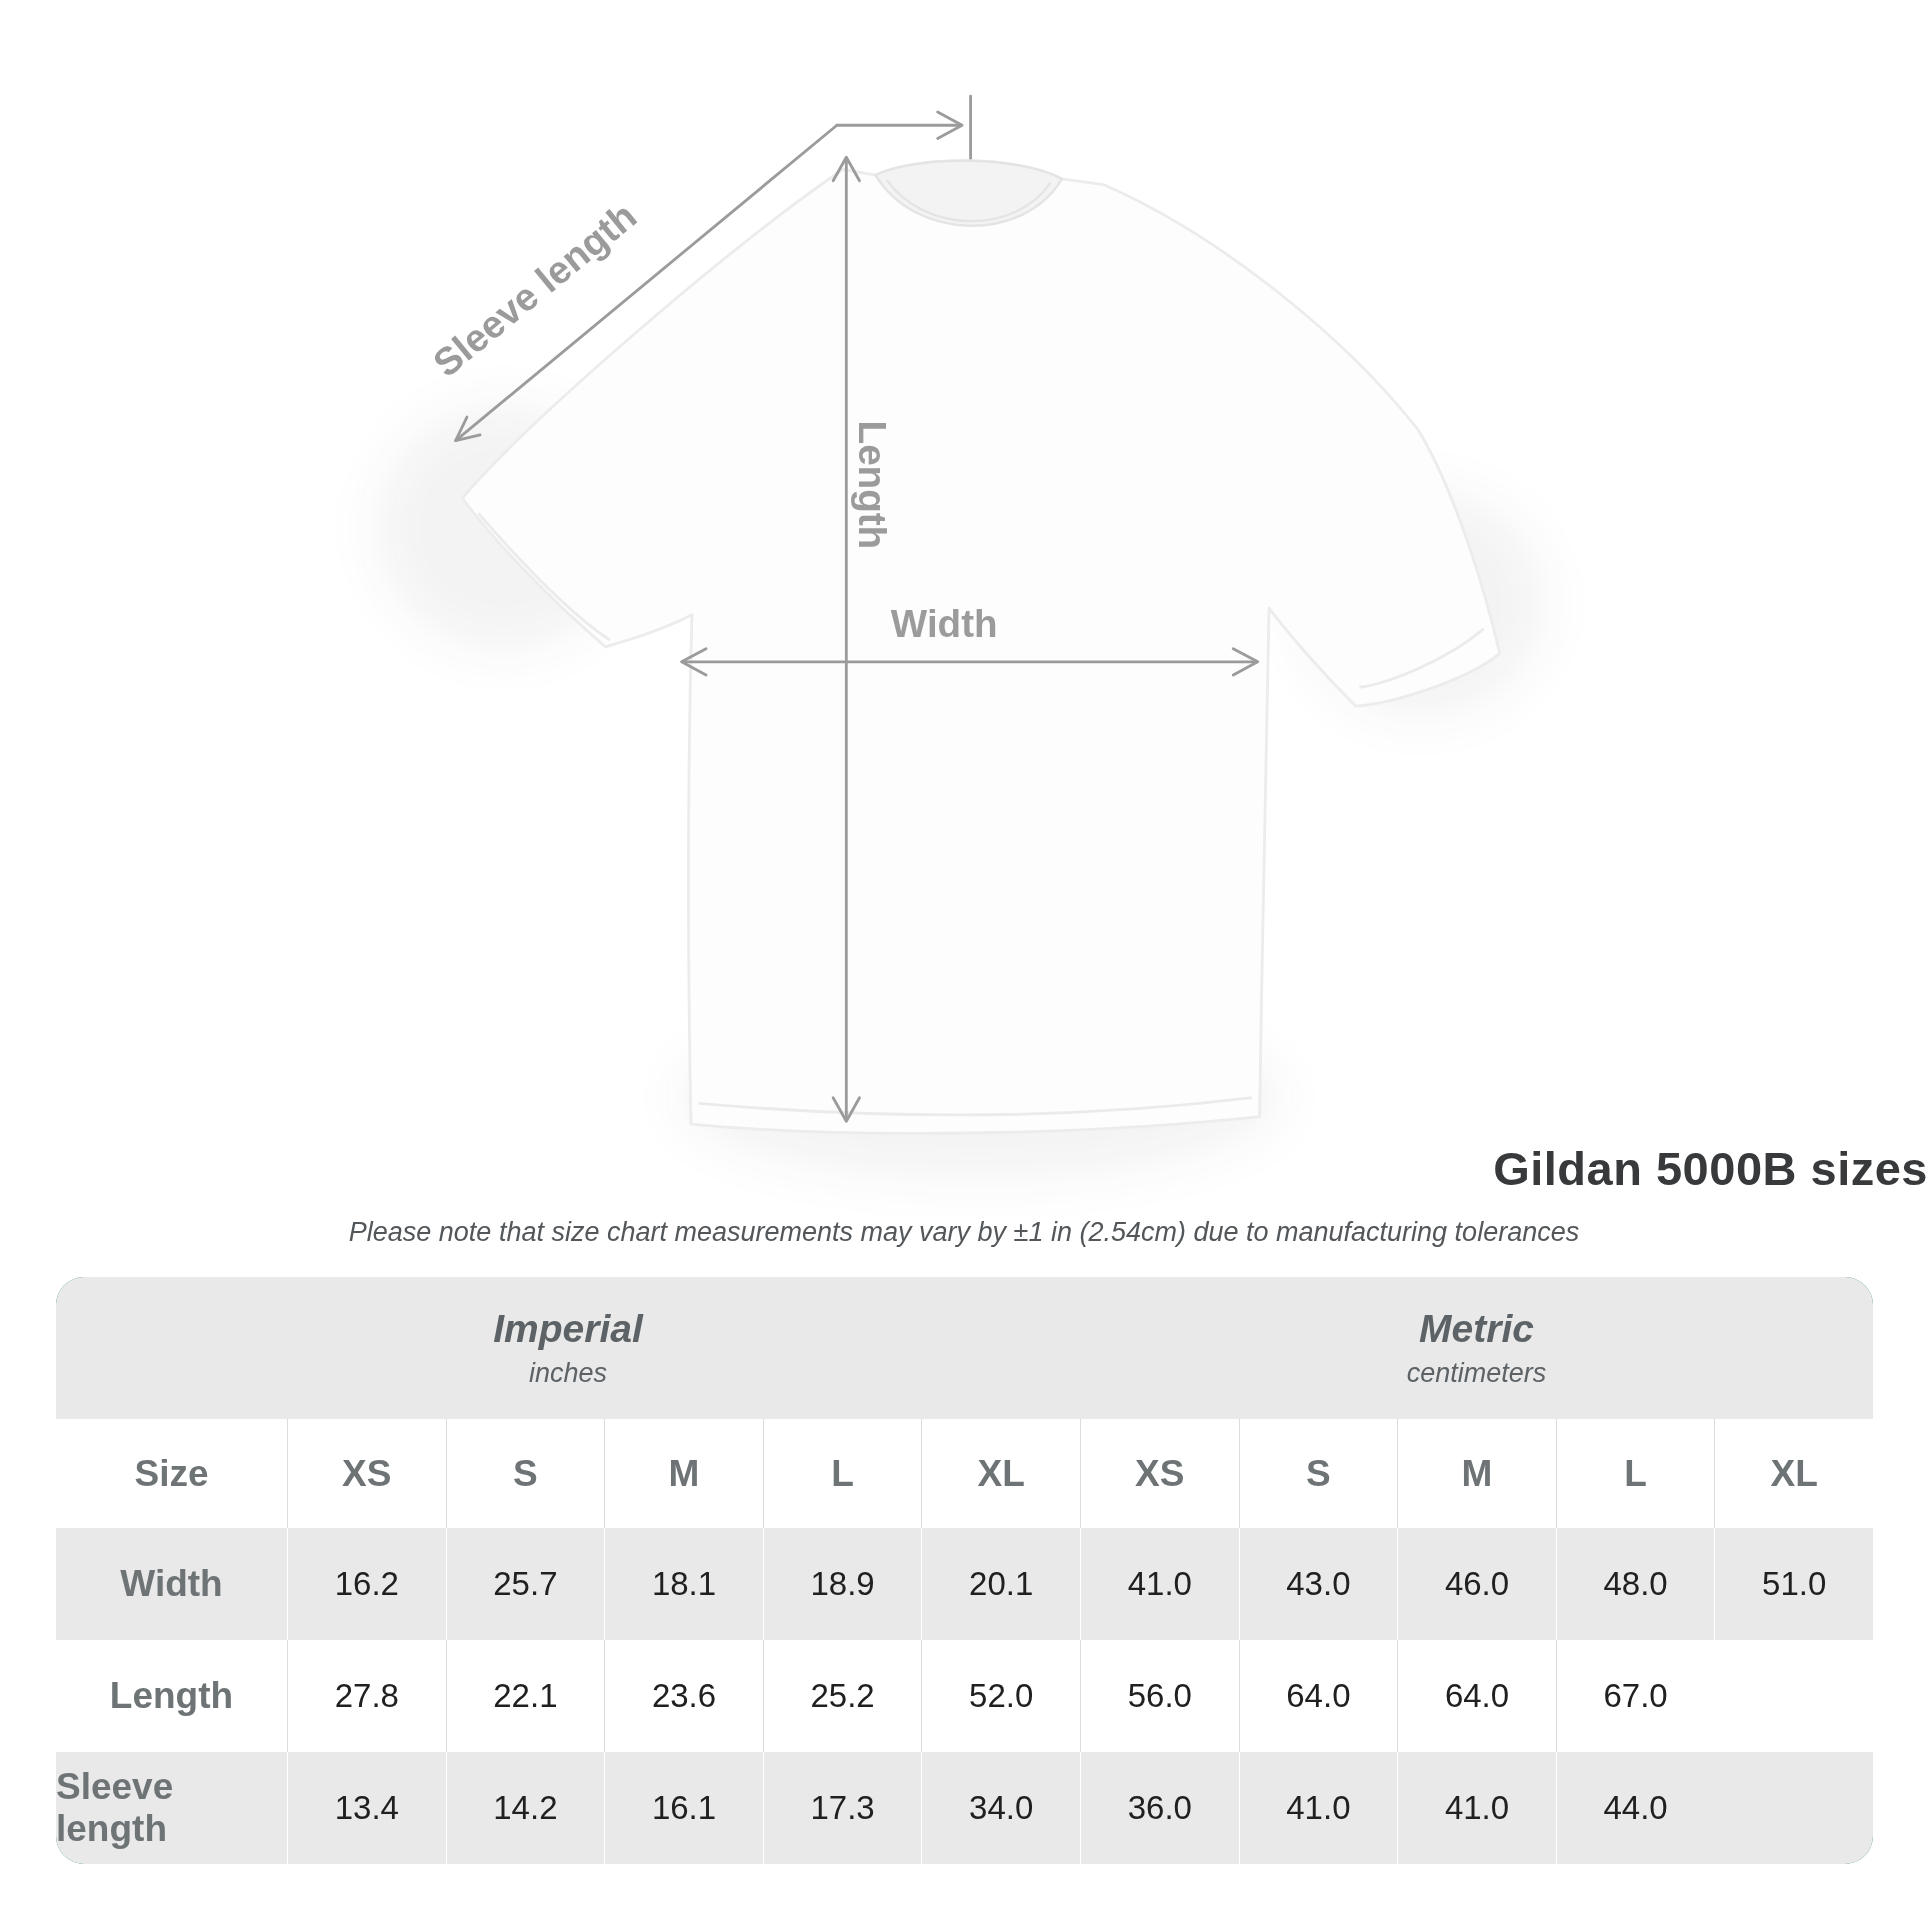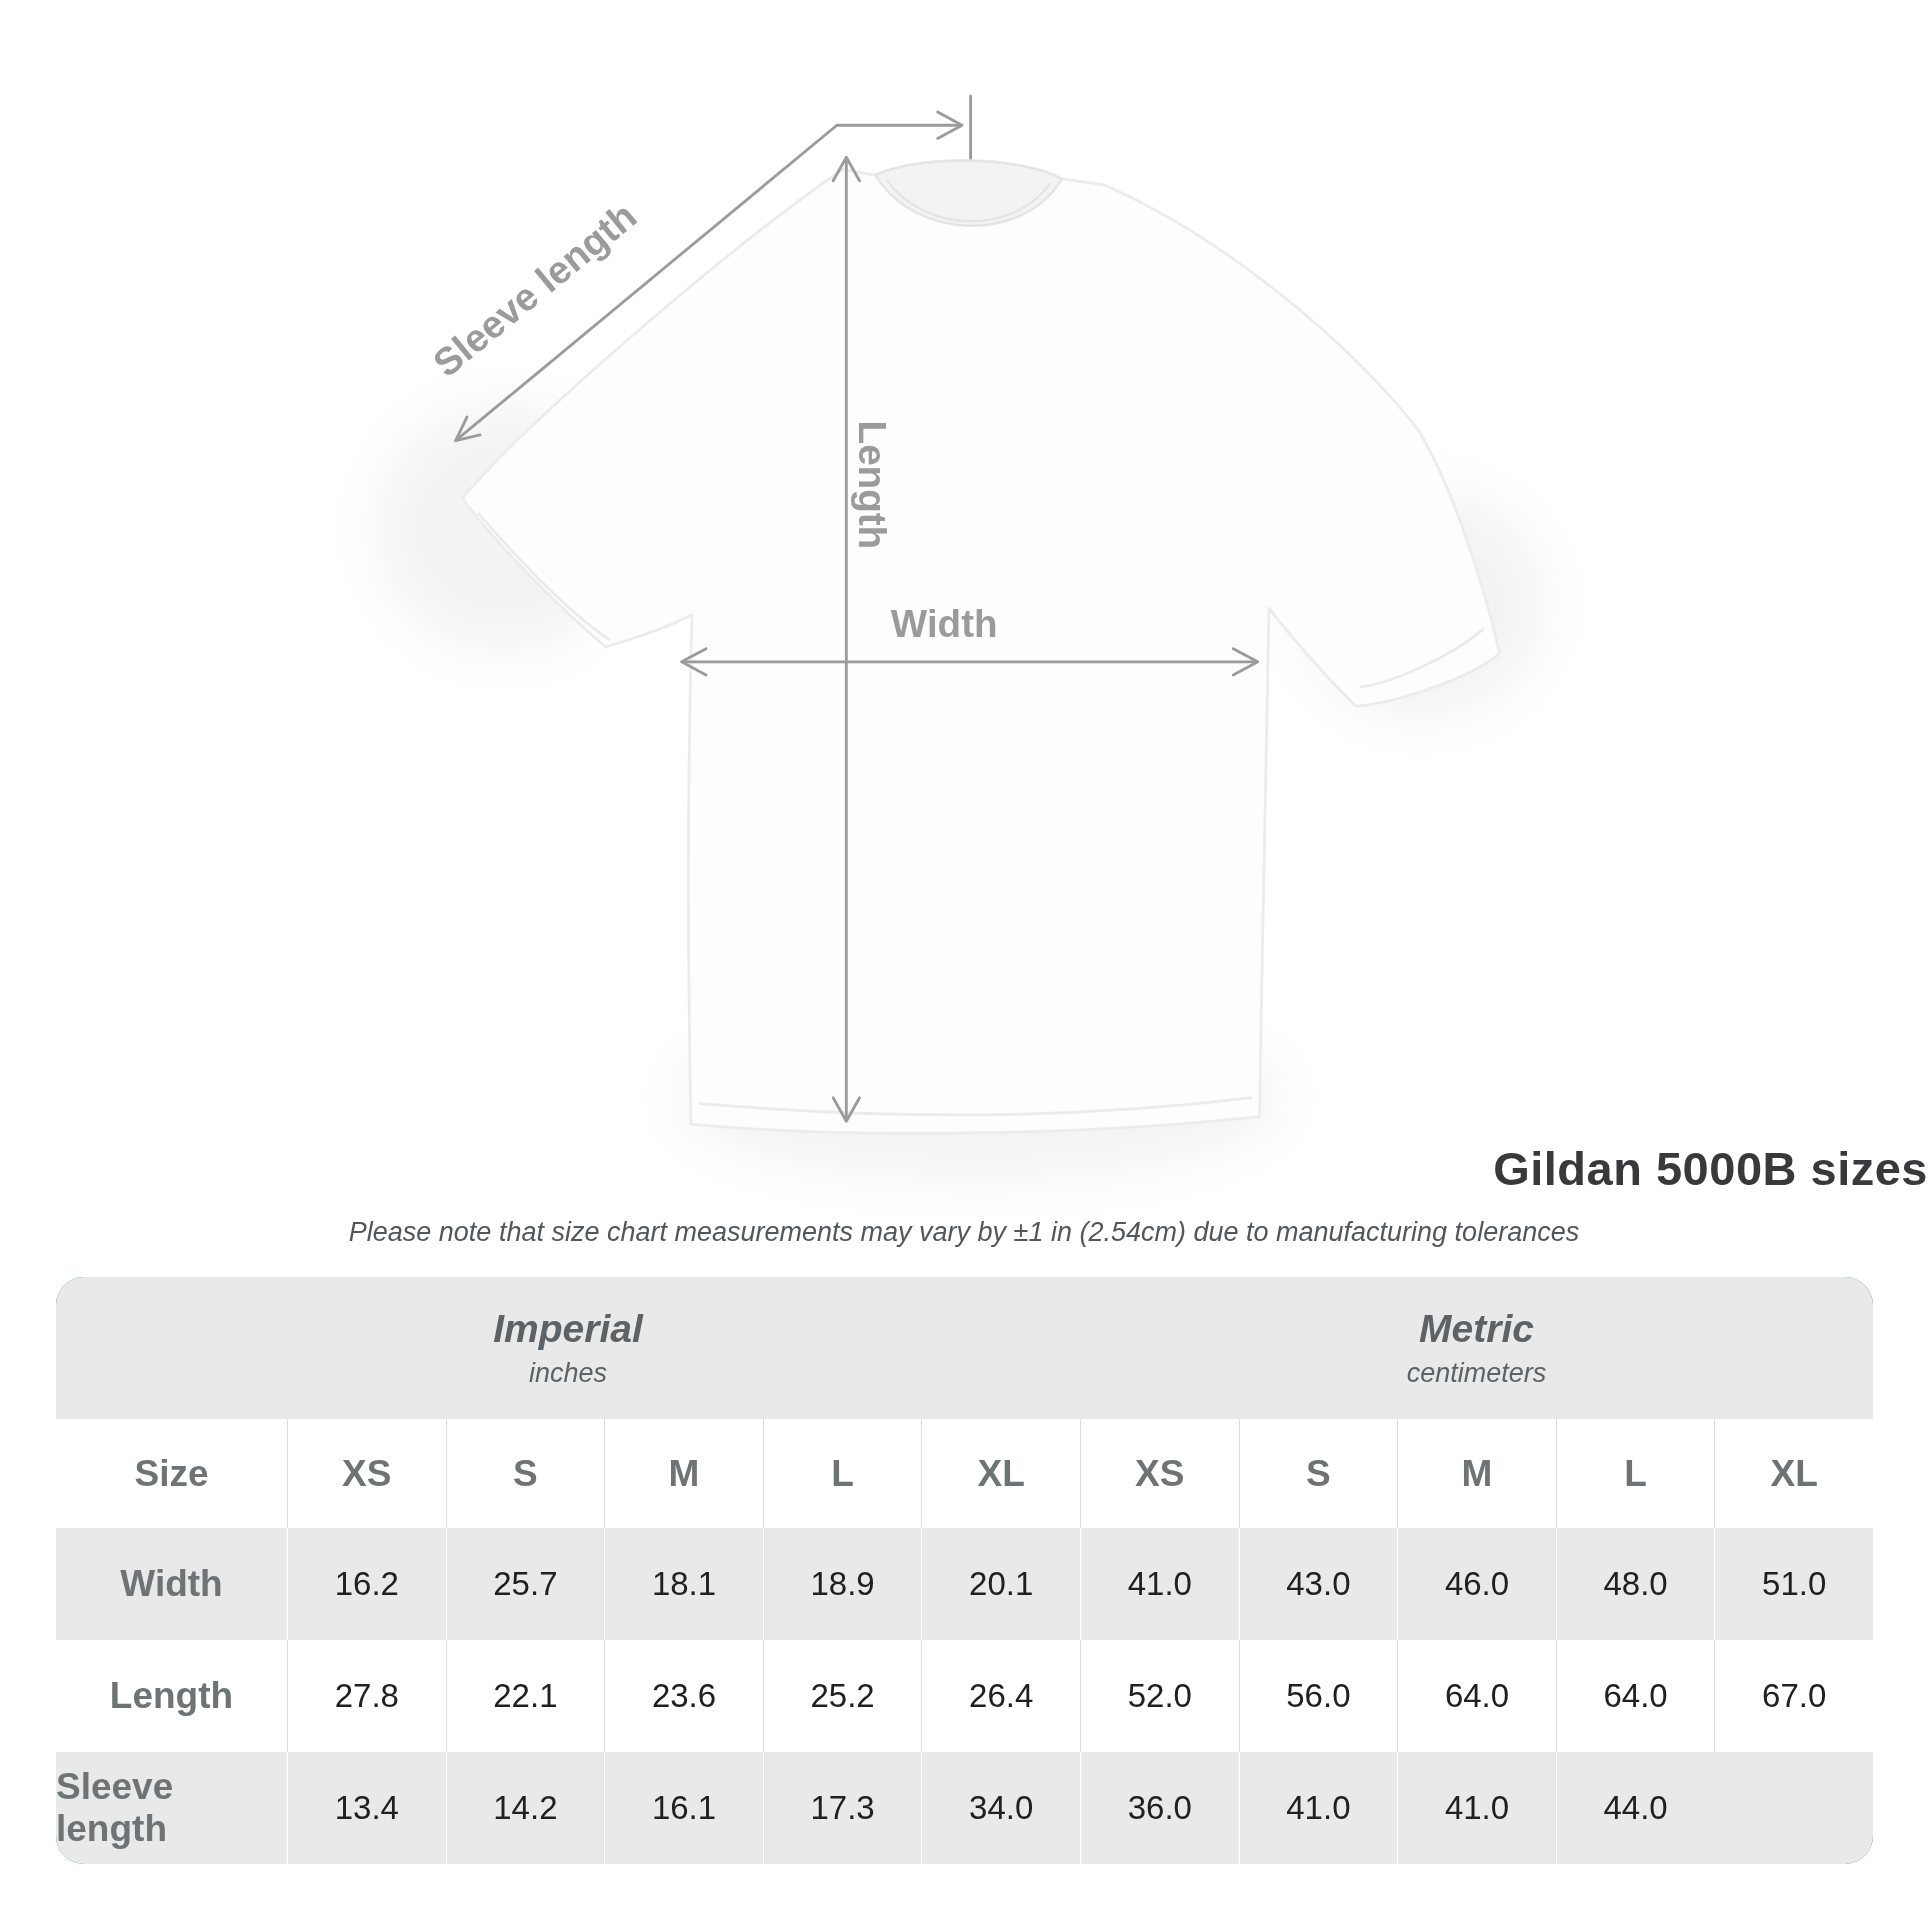--- a/index.html
+++ b/index.html
@@ -141,21 +141,20 @@
     <div class="cell val">48.0</div>
     <div class="cell val">51.0</div>
   </div>
 
   <div class="trow data-row white">
     <div class="cell hlabel">Length</div>
     <div class="cell val">27.8</div>
     <div class="cell val">22.1</div>
     <div class="cell val">23.6</div>
     <div class="cell val">25.2</div>
-    <div class="cell val">26.4</div>
     <div class="cell val">52.0</div>
     <div class="cell val">56.0</div>
     <div class="cell val">64.0</div>
     <div class="cell val">64.0</div>
     <div class="cell val">67.0</div>
   </div>
 
   <div class="trow data-row gray">
     <div class="cell hlabel">Sleeve length</div>
     <div class="cell val">13.4</div>

